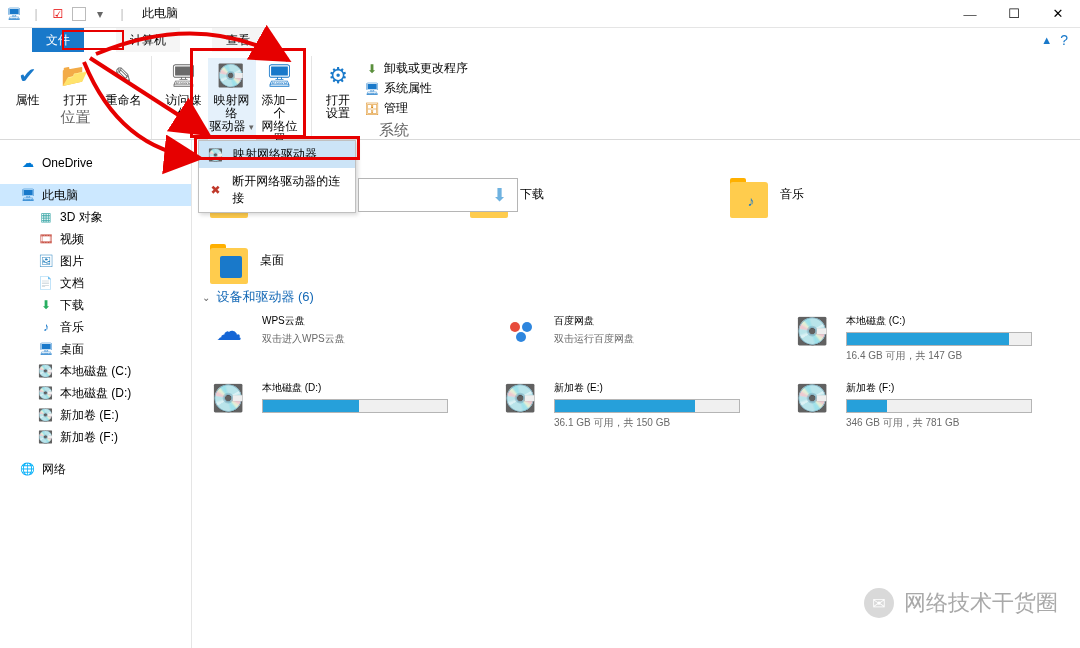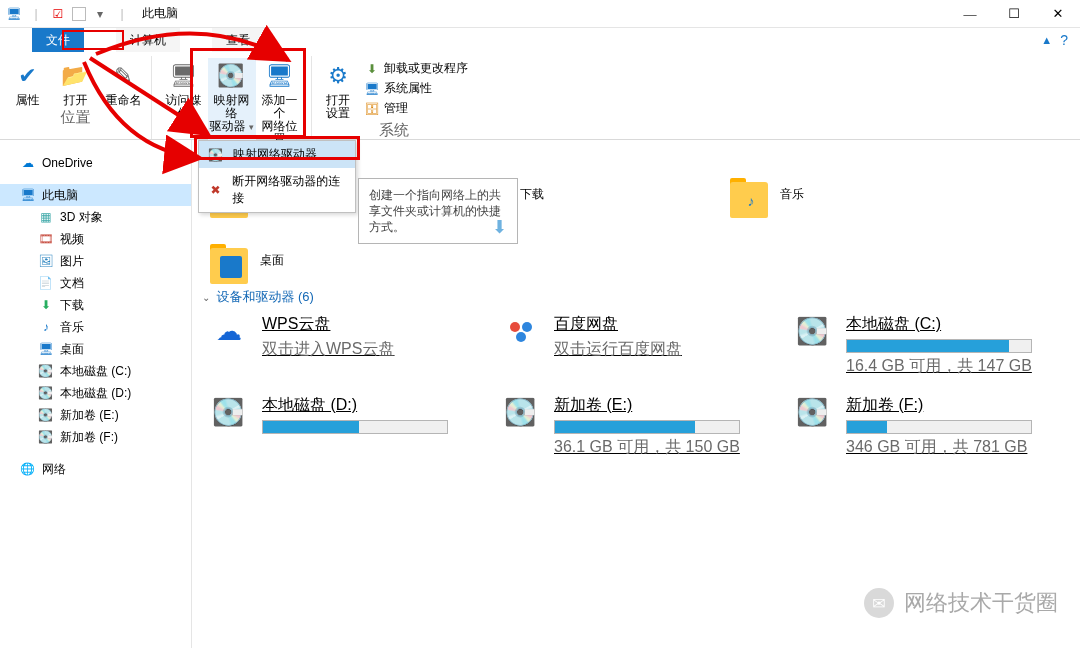--- a/index.html
+++ b/index.html
@@ -63,21 +63,21 @@
   .folder-item { display: flex; align-items: flex-start; gap: 10px; width: 200px; }
   .folder-ico { width: 42px; height: 42px; position: relative; }
   .folder-back { position: absolute; inset: 6px 2px 0 2px; background: #ffcc4d; border-radius: 3px 3px 2px 2px; }
   .folder-tab  { position: absolute; left: 2px; top: 2px; width: 16px; height: 8px; background: #ffb000; border-radius: 2px 2px 0 0; }
   .folder-inner { position: absolute; left: 12px; top: 14px; width: 22px; height: 22px; border-radius: 2px; display:flex; align-items:center; justify-content:center; font-size:14px; }
   .folder-item .lbl { font-size: 12px; padding-top: 10px; }
 
   .drive-grid { display: flex; flex-wrap: wrap; gap: 18px 46px; margin-left: 6px; margin-top: 8px; }
   .drive-item { display: flex; align-items: flex-start; gap: 12px; width: 246px; }
   .drive-ico { width: 42px; height: 34px; display: flex; align-items: center; justify-content: center; font-size: 26px; }
-  .drive-info { flex: 1; font-size: 16px; text-decoration: underline; }
+  .drive-info { flex: 1; font-size: 10px; }
   .drive-title { margin-bottom: 4px; }
   .drive-bar { width: 186px; height: 14px; border: 1px solid #b5b5b5; background: #f0f0f0; margin-bottom: 3px; }
   .drive-bar .fill { height: 100%; background: #26a0da; }
   .drive-sub { color: #6a6a6a; }
 
   
   svg.overlay { position: absolute; inset: 0; width: 1080px; height: 648px; pointer-events: none; z-index: 10; }
   .watermark { position: absolute; right: 22px; bottom: 30px; display: flex; align-items: center; gap: 10px; color: #a9a9a9; font-size: 22px; z-index: 12; }
   .watermark .wicon { width: 30px; height: 30px; border-radius: 50%; background: #d9d9d9; display: flex; align-items: center; justify-content: center; color: #fff; font-size: 16px; }
 </style>
@@ -186,21 +186,20 @@
     <span>映射网络驱动器</span>
   </div>
   <div class="ditem">
     <span class="dico" style="color:#c0392b">✖</span>
     <span>断开网络驱动器的连接</span>
   </div>
 </div>
 <div class="dropdown-mark"></div>
 
 <div class="tooltip">
-  <span>创建一个指向网络上的共享文件夹或计算机的快捷方式。</span>
   <span style="float:right;color:#6fb2e0;font-size:18px">⬇</span>
 </div>
 
 <div class="body">
   <div class="nav">
     <div class="nav-spacer"></div>
     <div class="nav-item root">
       <span class="nico" style="color:#0078d4">☁</span>
       <span>OneDrive</span>
     </div>

